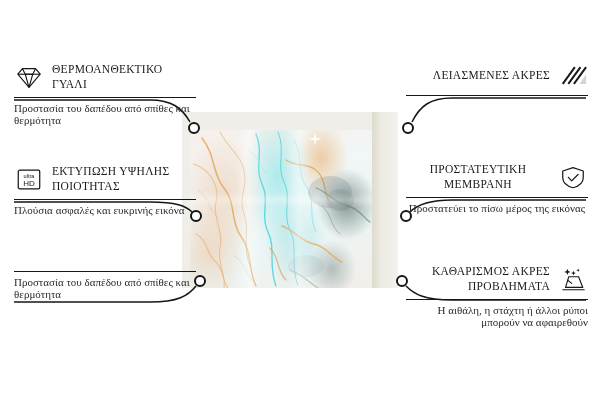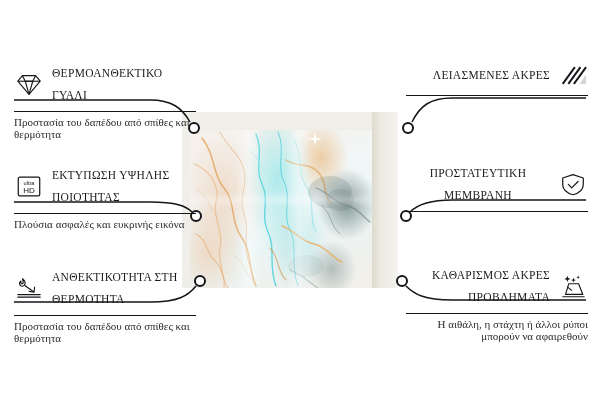--- a/index.html
+++ b/index.html
@@ -122,21 +122,21 @@
     flex: 0 0 auto;
     width: 30px;
     height: 28px;
     display: flex;
     align-items: center;
     justify-content: center;
   }
   .f-title {
     font-family: "Liberation Serif", serif;
     font-size: 11.5px;
-    line-height: 22px;
+    line-height: 15px;
     letter-spacing: 0.3px;
     color: #1a1a1a;
     font-weight: 400;
   }
   .f-rule {
     height: 0;
     border-top: 1.3px solid #15161a;
     margin-top: 5px;
     margin-bottom: 5px;
   }
@@ -239,34 +239,20 @@
           <text x="15" y="20.4" text-anchor="middle" font-family="Liberation Sans, sans-serif" font-size="8.6" fill="#15161a">HD</text>
         </svg>
       </span>
       <span class="f-title">ΕΚΤΥΠΩΣΗ ΥΨΗΛΗΣ ΠΟΙΟΤΗΤΑΣ</span>
     </div>
     <div class="f-rule"></div>
     <div class="f-desc">Πλούσια ασφαλές και ευκρινής εικόνα</div>
   </div>
 
   <div class="feature left" style="top:266px;">
-    <div class="f-head">
-      <span class="f-icon">
-        <svg viewBox="0 0 30 26" width="28" height="25">
-          <g fill="none" stroke="#15161a" stroke-width="1.2" stroke-linejoin="round" stroke-linecap="round">
-            <path d="M8,2.5 C10.6,4.6 11.4,7.2 10.2,9.2 C9.2,10.9 6.8,11.1 5.6,9.6 C4.5,8.2 5,6.2 6.4,5 C6,6.6 6.6,7.8 7.6,8 C8.8,8.2 9.4,6.6 8,2.5 Z"></path>
-            <path d="M10.5,9.8 L20,16.5"></path>
-            <path d="M21,11.5 L20.4,17 L15.2,16.1"></path>
-            <path d="M3,19.5 L27,19.5"></path>
-            <path d="M3,22.3 L27,22.3"></path>
-          </g>
-        </svg>
-      </span>
-      <span class="f-title">ΑΝΘΕΚΤΙΚΟΤΗΤΑ ΣΤΗ ΘΕΡΜΟΤΗΤΑ</span>
-    </div>
     <div class="f-rule"></div>
     <div class="f-desc">Προστασία του δαπέδου από σπίθες και θερμότητα</div>
   </div>
 
   <div class="feature right" style="top:60px;">
     <div class="f-head">
       <span class="f-icon">
         <svg viewBox="0 0 30 26" width="28" height="25">
           <g stroke="#15161a" stroke-width="2.1" stroke-linecap="butt">
             <path d="M4,22 L17,4"></path>
@@ -287,20 +273,21 @@
         <svg viewBox="0 0 30 26" width="28" height="25">
           <g fill="none" stroke="#15161a" stroke-width="1.3" stroke-linejoin="round" stroke-linecap="round">
             <path d="M15,2.5 L26,6 L26,13 C26,18.6 21.4,22.3 15,24 C8.6,22.3 4,18.6 4,13 L4,6 Z"></path>
             <path d="M10,12.8 L13.6,16.6 L20.4,9.8"></path>
           </g>
         </svg>
       </span>
       <span class="f-title">ΠΡΟΣΤΑΤΕΥΤΙΚΗ ΜΕΜΒΡΑΝΗ</span>
     </div>
     <div class="f-rule"></div>
+    <div class="f-desc">Προστατεύει το πίσω μέρος της εικόνας</div>
   </div>
 
   <div class="feature right" style="top:264px;">
     <div class="f-head">
       <span class="f-icon">
         <svg viewBox="0 0 30 26" width="28" height="25">
           <g fill="none" stroke="#15161a" stroke-width="1.2" stroke-linejoin="round" stroke-linecap="round">
             <path d="M7,21.5 L10.5,10 L21,10 L25.5,21.5 Z"></path>
             <path d="M9.2,13.6 L13.6,17.2"></path>
             <path d="M4,24 L27,24"></path>

